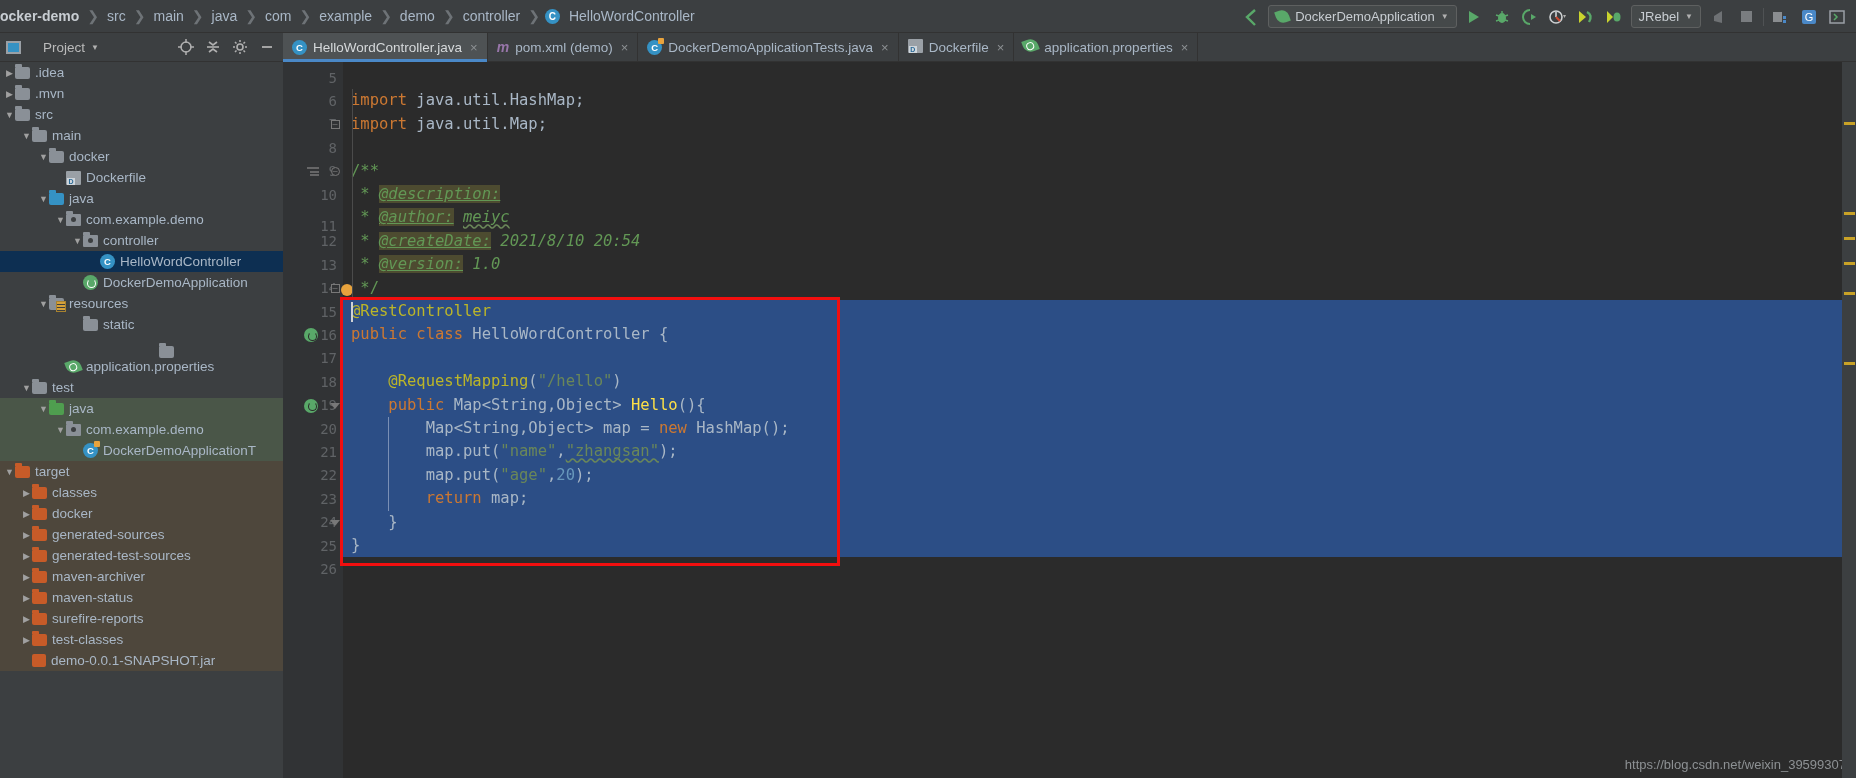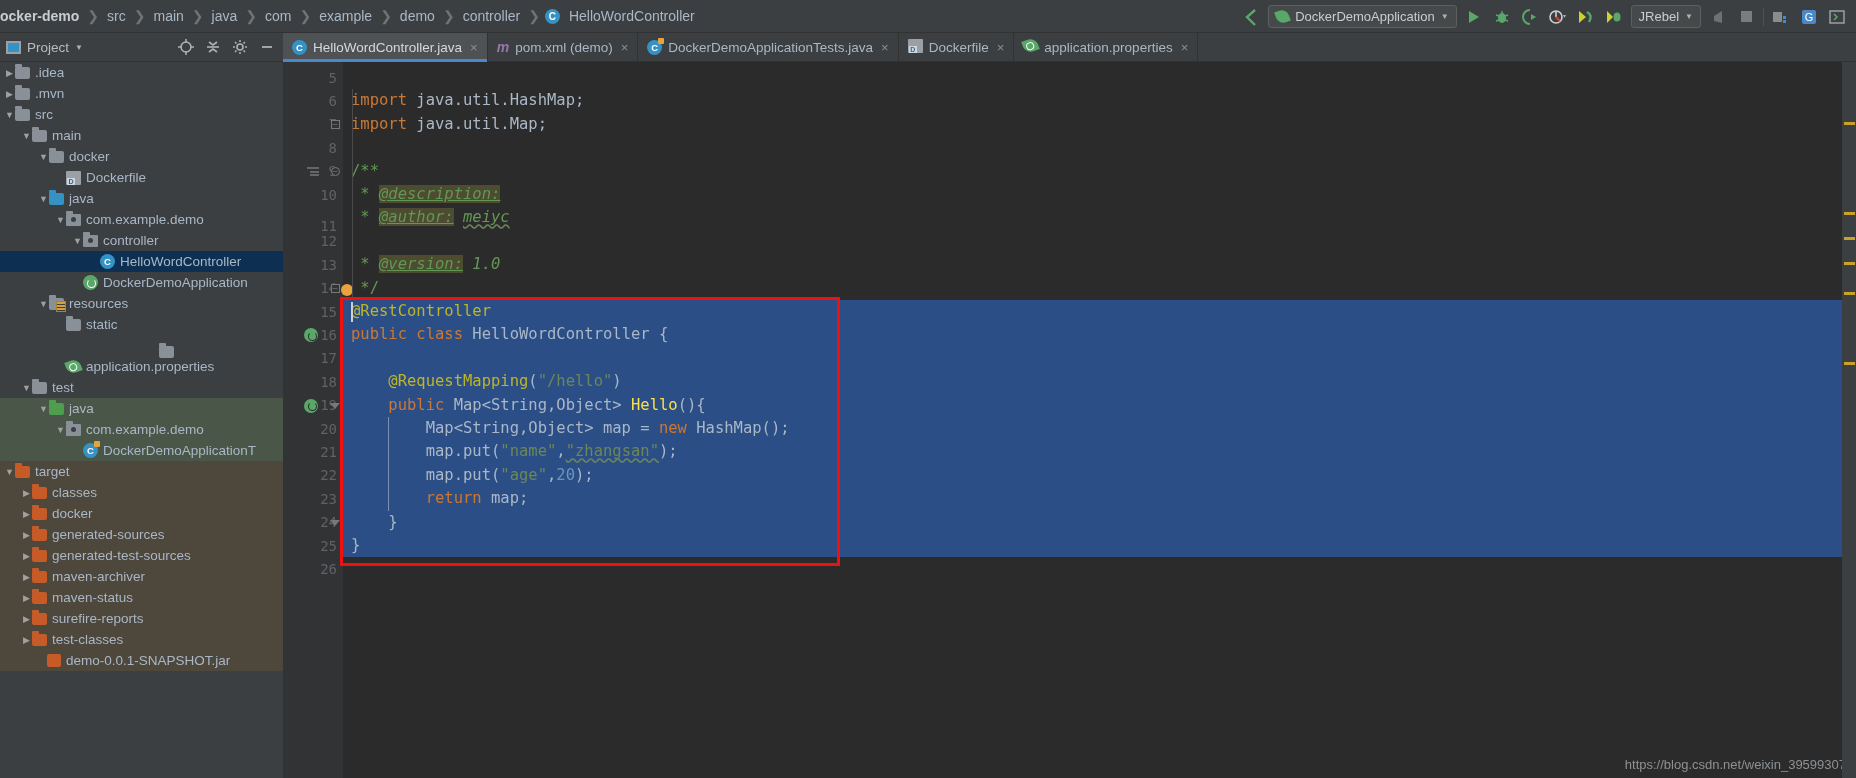--- a/index.html
+++ b/index.html
@@ -62,21 +62,21 @@
   }
   .sep-v { width: 1px; height: 18px; background: #4f5254; }
 
   
   #proj-header {
     position: absolute; left: 0; top: 33px; width: 283px; height: 29px;
     background: #3c3f41; display: flex; align-items: center;
     padding: 0 6px; gap: 6px;
     border-bottom: 1px solid #323232;
   }
-  #proj-title { color: #bbbbbb; font-size: 13.5px; }
+  #proj-title { color: #bbbbbb; font-size: 13.5px; margin-left: 16px; }
   .sq-icon {
     width: 15px; height: 13px; border: 2px solid #9aa0a6; background: #3592c4;
   }
   .ph-actions { margin-left: auto; display: flex; align-items: center; gap: 11px; padding-right: 2px; }
   .ph-ic { color: #b0b0b0; font-size: 14px; display: inline-flex; align-items: center; }
 
   
   #tree {
     position: absolute; left: 0; top: 62px; width: 283px; height: 716px;
     background: #3c3f41; overflow: hidden;
@@ -487,21 +487,21 @@
       </span>
       <span class="lbl">DockerDemoApplication</span>
     </div>
     <div class="row" style="position: absolute; top: 231px; left: 0px; width: 283px; padding-left: 38px;">
       <span class="arrow">▼</span>
       <span class="ic">
         <span class="folder res"></span>
       </span>
       <span class="lbl">resources</span>
     </div>
-    <div class="row" style="position: absolute; top: 252px; left: 0px; width: 283px; padding-left: 55px;">
+    <div class="row" style="position: absolute; top: 252px; left: 0px; width: 283px; padding-left: 72px;">
       <span class="arrow"></span>
       <span class="ic">
         <span class="folder"></span>
       </span>
       <span class="lbl">static</span>
     </div>
     <div class="row" style="position: absolute; top: 273px; left: 0px; width: 283px; padding-left: 55px; flex-direction: column;">
       <span class="arrow"></span>
       <span class="ic">
         <span class="folder"></span>
@@ -599,21 +599,21 @@
       </span>
       <span class="lbl">surefire-reports</span>
     </div>
     <div class="row" style="position: absolute; top: 567px; left: 0px; width: 283px; padding-left: 21px;">
       <span class="arrow">▶</span>
       <span class="ic">
         <span class="folder orange"></span>
       </span>
       <span class="lbl">test-classes</span>
     </div>
-    <div class="row" style="position: absolute; top: 588px; left: 0px; width: 283px; padding-left: 21px; margin-left: 15px;">
+    <div class="row" style="position: absolute; top: 588px; left: 0px; width: 283px; padding-left: 21px;">
       <span class="arrow"></span>
       <span class="ic">
         <span class="jar-ic"></span>
       </span>
       <span class="lbl">demo-0.0.1-SNAPSHOT.jar</span>
     </div>
   </div>
 <div id="tree-scroll"></div>
 
 <div id="tabbar">
@@ -698,20 +698,21 @@
         <span class="bulb"></span>
       </div>
     </div>
   <div id="codearea">
       <div class="sel-bg" style="left: 0px; top: 238px; width: 1513px; height: 257.4px;"></div>
       <div class="cline" style="top: 27.4px; left: 8px;"><span class="kw">import</span> java.util.HashMap;</div>
       <div class="cline" style="top: 50.8px; left: 8px;"><span class="kw">import</span> java.util.Map;</div>
       <div class="cline" style="top: 97.6px; left: 8px;"><span class="cmt">/**</span></div>
       <div class="cline" style="top: 121px; left: 8px;"><span class="cmt"> * </span><span class="jdoc-tag">@description:</span></div>
       <div class="cline" style="top: 144.4px; left: 8px;"><span class="cmt"> * </span><span class="jdoc-tag">@author:</span><span class="jdoc-val"> <span class="spell">meiyc</span></span></div>
+      <div class="cline" style="top: 167.8px; left: 8px;"><span class="cmt"> * </span><span class="jdoc-tag">@createDate:</span><span class="jdoc-val"> 2021/8/10 20:54</span></div>
       <div class="cline" style="top: 191.2px; left: 8px;"><span class="cmt"> * </span><span class="jdoc-tag">@version:</span><span class="jdoc-val"> 1.0</span></div>
       <div class="cline" style="top: 214.6px; left: 8px;"><span class="cmt"> */</span></div>
       <div class="cline" style="top: 238px; left: 8px;"><span class="ann">@RestController</span></div>
       <div class="cline" style="top: 261.4px; left: 8px;"><span class="kw">public class</span> <span class="cname">HelloWordController</span> {</div>
       <div class="cline" style="top: 308.2px; left: 8px;">    <span class="ann">@RequestMapping</span>(<span class="str">"/hello"</span>)</div>
       <div class="cline" style="top: 331.6px; left: 8px;">    <span class="kw">public</span> Map&lt;String,Object&gt; <span class="mth">Hello</span>(){</div>
       <div class="cline" style="top: 355px; left: 8px;">        Map&lt;String,Object&gt; map = <span class="kw">new</span> HashMap();</div>
       <div class="cline" style="top: 378.4px; left: 8px;">        map.put(<span class="str">"name"</span>,<span class="str spell">"zhangsan"</span>);</div>
       <div class="cline" style="top: 401.8px; left: 8px;">        map.put(<span class="str">"age"</span>,<span class="num">20</span>);</div>
       <div class="cline" style="top: 425.2px; left: 8px;">        <span class="kw">return</span> map;</div>

